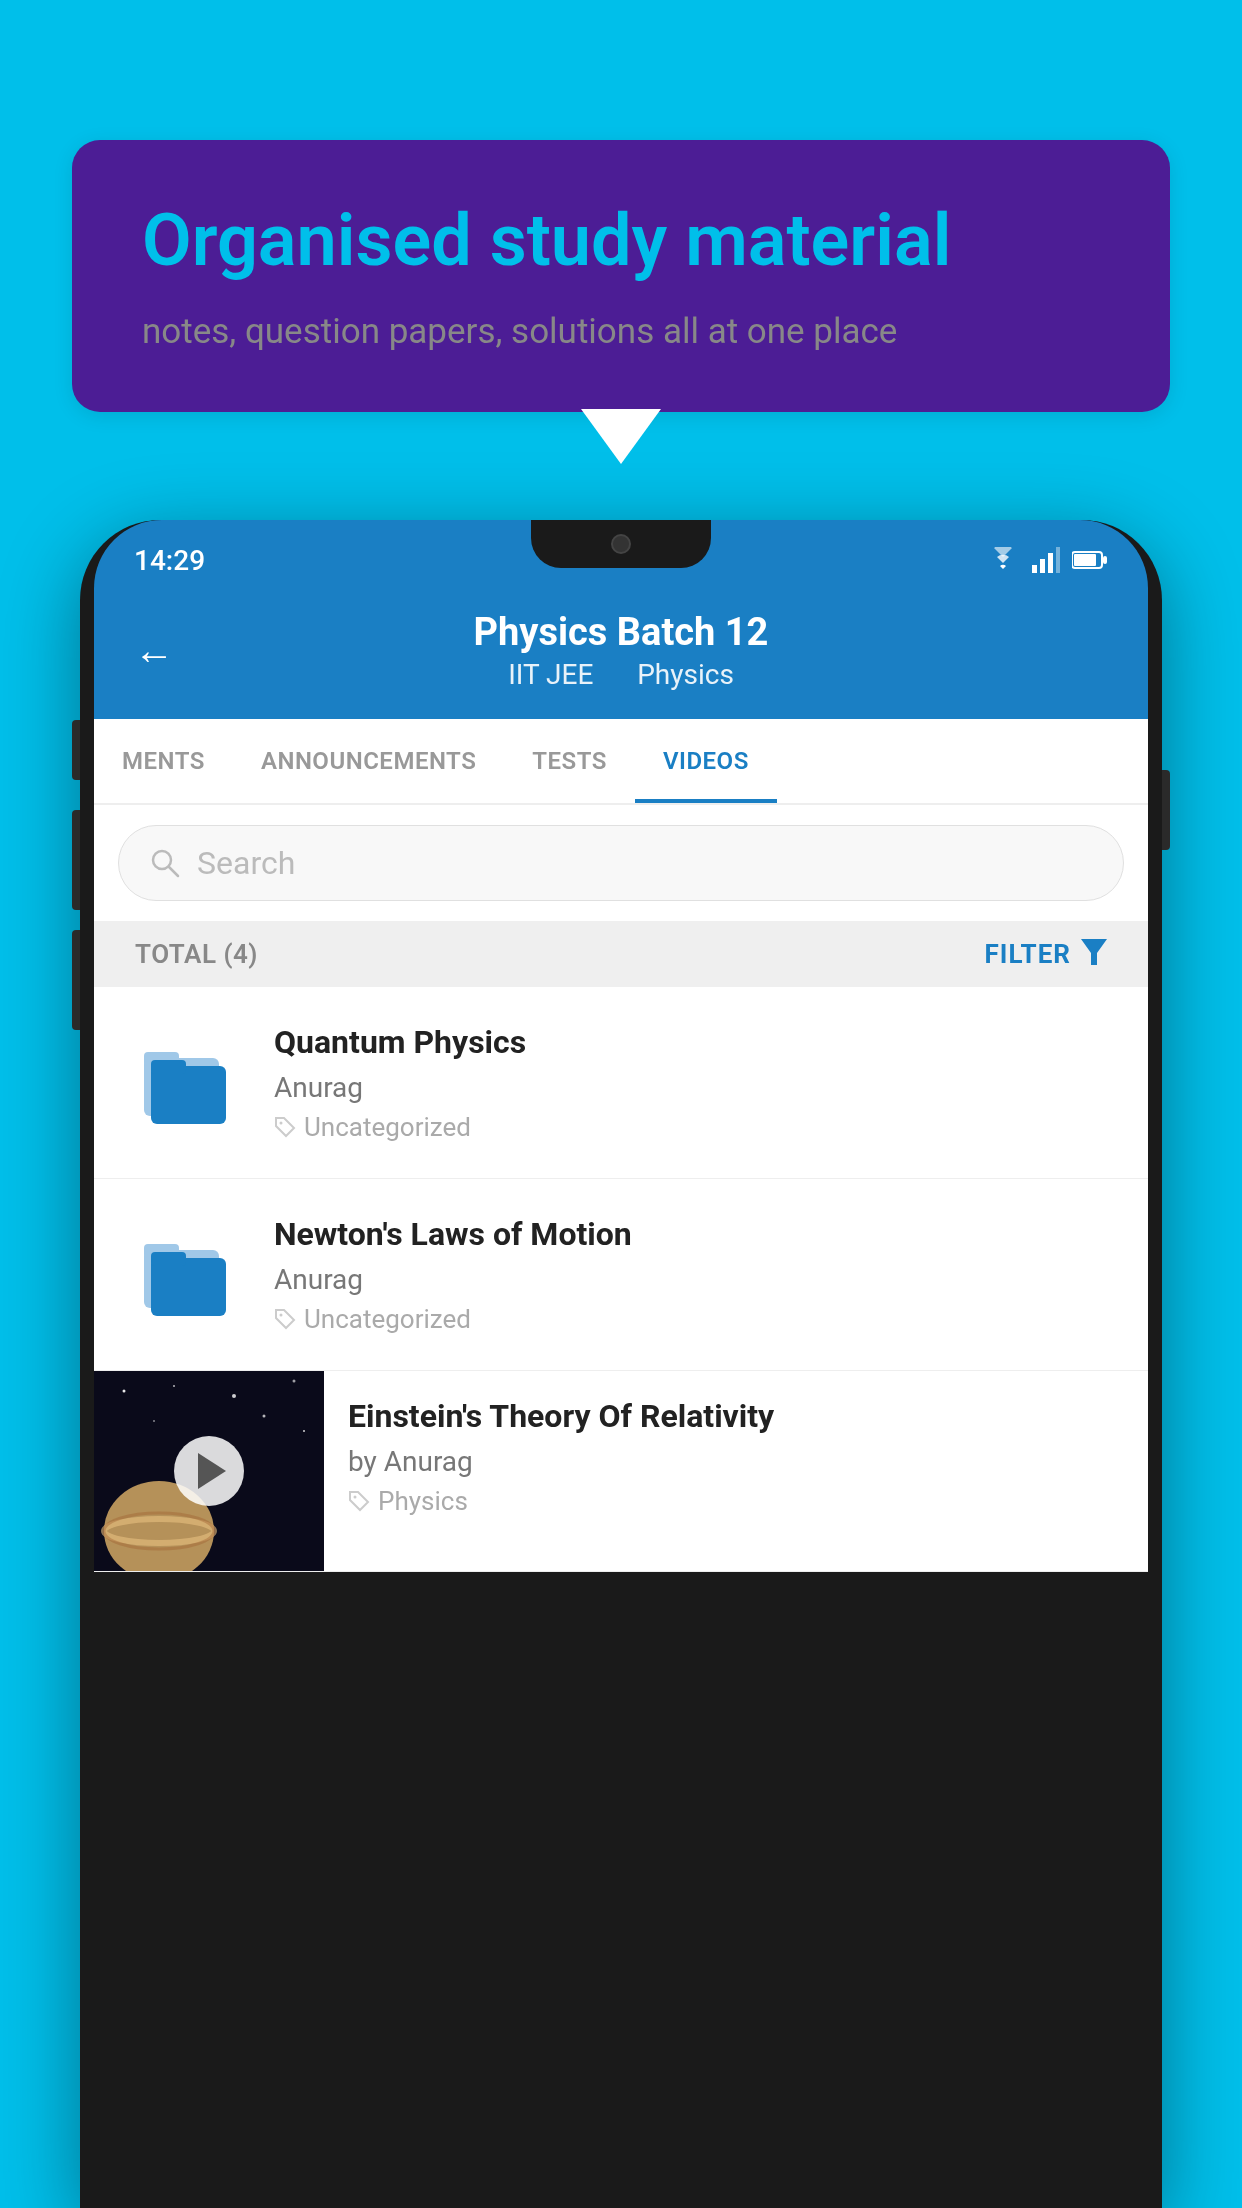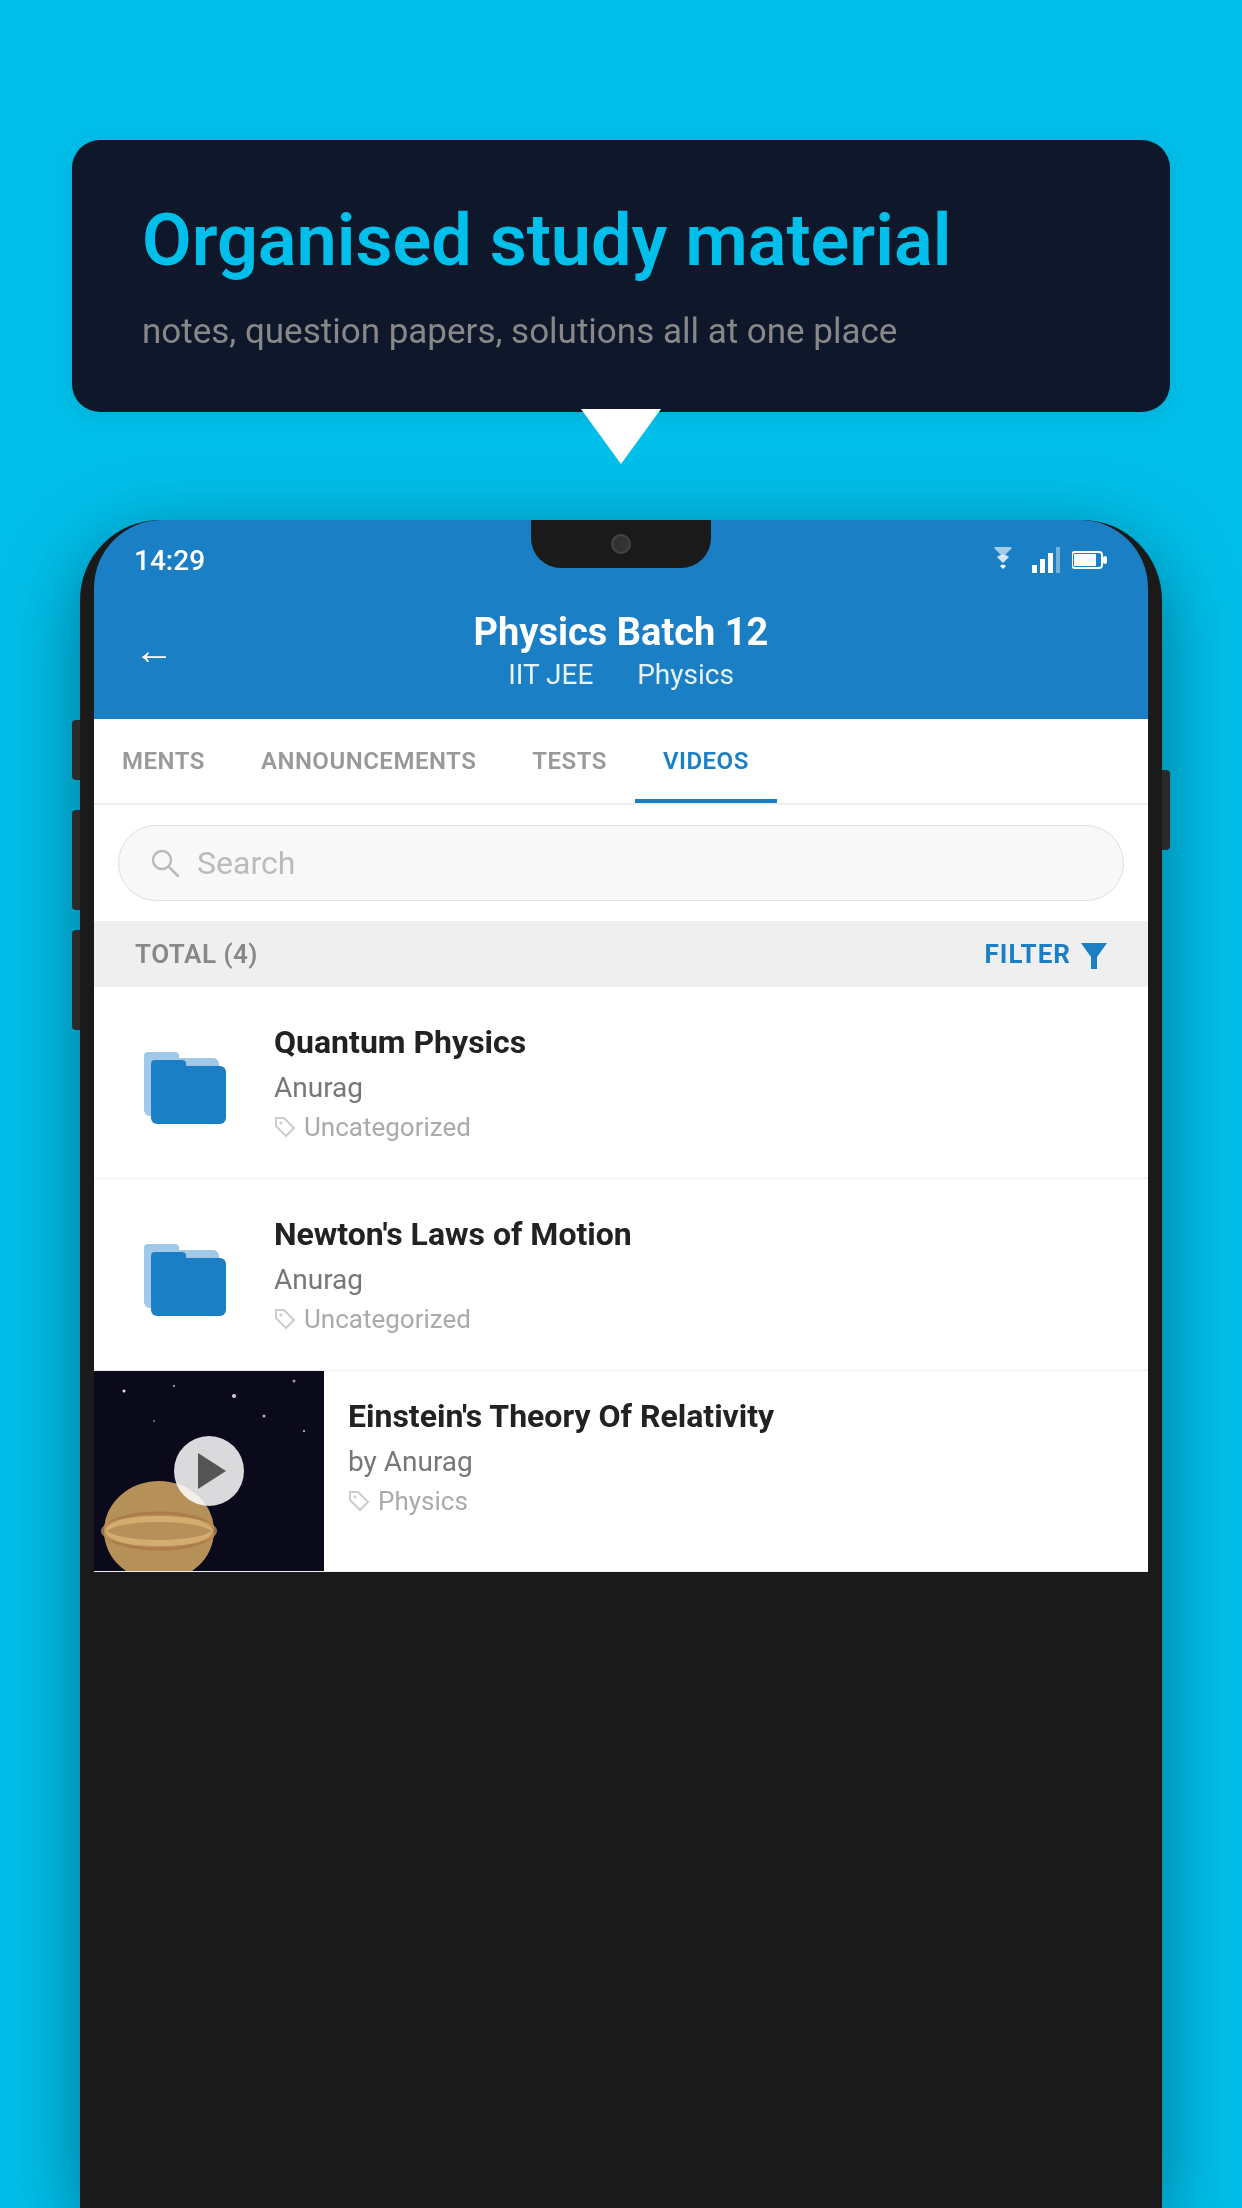--- a/index.html
+++ b/index.html
@@ -16,21 +16,21 @@
 
     
     .speech-bubble-container {
       position: absolute;
       top: 140px;
       left: 72px;
       right: 72px;
     }
 
     .speech-bubble {
-      background: #0f172a;
+      background: #4c1d95;
       border-radius: 28px;
       padding: 60px 70px 60px 70px;
       position: relative;
       box-shadow: 0 4px 20px rgba(0,0,0,0.1);
     }
 
     .speech-bubble::after {
       content: '';
       position: absolute;
       bottom: -52px;
@@ -229,21 +229,21 @@
 
     .total-count {
       color: #888;
       font-size: 26px;
       font-weight: 600;
       letter-spacing: 0.5px;
     }
 
     .filter-btn {
       display: flex;
-      align-items: flex-end;
+      align-items: flex-start;
       gap: 10px;
       color: #1a7fc4;
       font-size: 26px;
       font-weight: 700;
       letter-spacing: 1px;
       cursor: pointer;
     }
 
     
     .video-list {

